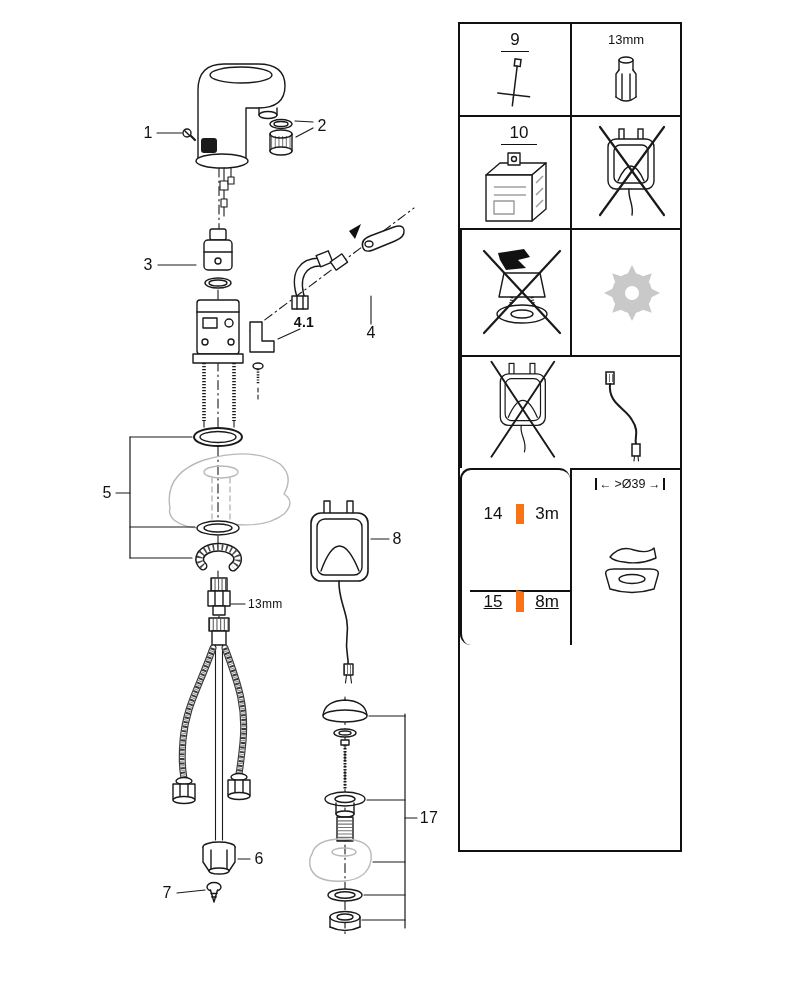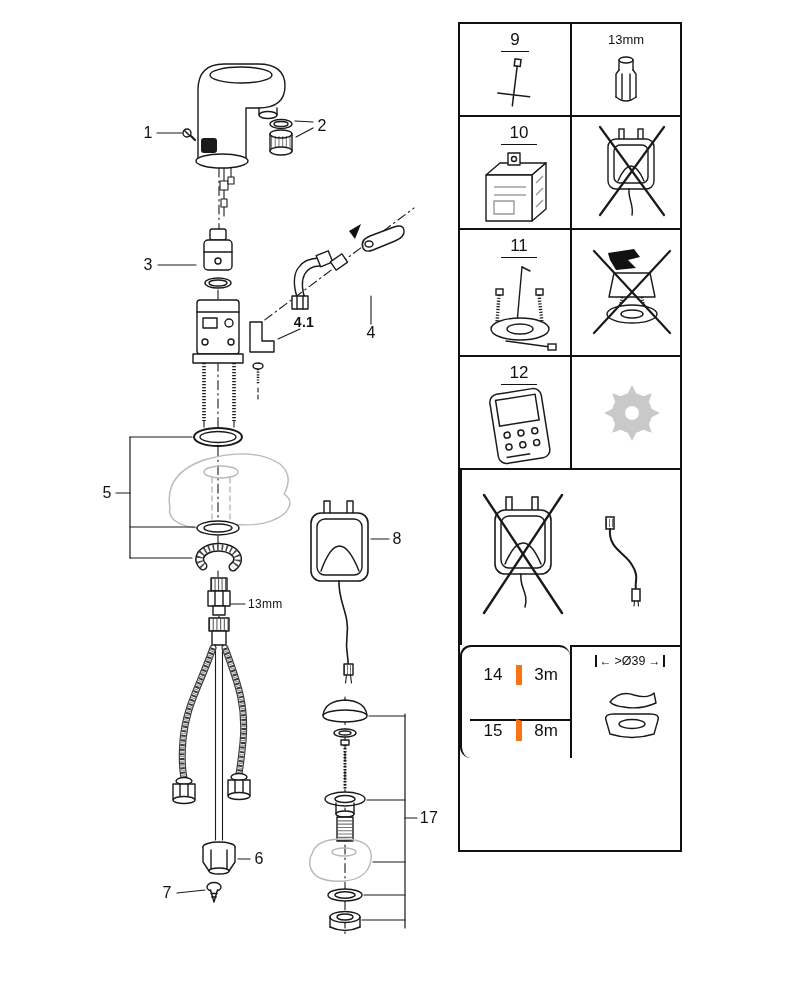--- a/index.html
+++ b/index.html
@@ -22,22 +22,22 @@
   .cell { display:flex; flex-direction:column; align-items:center; overflow:hidden; }
   .cell.bl { border-left:2px solid #111; }
   .cell.bt { border-top:2px solid #111;padding-left:8px; }
   .cellnum { margin-top:7px; font-size:17px; line-height:1; padding:0 9px 3px;
              border-bottom:1.5px solid #111; }
   .cellnum.plain { border-bottom:none; font-size:13px; padding-bottom:0; margin-top:9px; }
   .icon { display:block; margin:auto; }
 
   .cell.cablelen { display:grid; grid-template-columns:46% 54%; grid-template-rows:1fr 1fr;border-radius:11px; }
   .cl-cell { display:flex; align-items:center; justify-content:center; font-size:17px; }
-  .cl-cell.vl { border-left:6px solid #f97316; }
-  .cl-cell.ht { border-top:2px solid #111; }
+  .cl-cell.vl { border-left:8px solid #f97316; }
+  .cl-cell.ht { border-top:2px solid #111;text-decoration:underline; }
 
   .dimrow { margin-top:8px; display:flex; align-items:center; gap:3px; font-size:12.5px; line-height:1; }
   .dimtick { width:1.5px; height:12px; background:#111; display:inline-block; }
   .dimarrow { font-size:12px; }
 </style>
 </head>
 <body>
 
 <div class="canvas">
 
@@ -338,68 +338,35 @@
           <rect x="28" y="16" width="46" height="50" rx="8" fill="#fff"></rect>
           <rect x="34" y="22" width="34" height="38" rx="6"></rect>
           <path d="M38,58 Q51,28 64,58"></path>
           <path d="M49,66 C48,76 54,82 52,92"></path>
           <line x1="20" y1="4" x2="84" y2="92" stroke-width="2.2"></line>
           <line x1="84" y1="4" x2="20" y2="92" stroke-width="2.2"></line>
         </g>
       </svg>
     </div>
 
-    <div class="cell bt">
-      <span class="cellnum">11</span>
-      <svg class="icon" width="104" height="92" viewBox="0 0 104 92">
-        <g stroke="#1a1a1a" stroke-width="1.4" fill="none" stroke-linecap="round">
-          <line x1="54" y1="6" x2="49" y2="62"></line>
-          <line x1="54" y1="6" x2="62" y2="10"></line>
-          <rect x="28" y="28" width="7" height="6" fill="#fff"></rect>
-          <line x1="31" y1="34" x2="29" y2="62" stroke-width="3.4" stroke-dasharray="1.2,1.6" stroke-linecap="butt"></line>
-          <rect x="68" y="28" width="7" height="6" fill="#fff"></rect>
-          <line x1="71" y1="34" x2="74" y2="62" stroke-width="3.4" stroke-dasharray="1.2,1.6" stroke-linecap="butt"></line>
-          <ellipse cx="52" cy="68" rx="29" ry="11" fill="#fff"></ellipse>
-          <ellipse cx="52" cy="68" rx="13" ry="5"></ellipse>
-          <line x1="38" y1="80" x2="82" y2="86"></line>
-          <rect x="80" y="83" width="8" height="6" fill="#fff"></rect>
-        </g>
-      </svg>
-    </div>
     <div class="cell bl bt">
       <svg class="icon" width="104" height="92" viewBox="0 0 104 92">
         <g stroke="#1a1a1a" stroke-width="1.4" fill="none" stroke-linejoin="round" stroke-linecap="round">
           <polygon points="28,6 54,2 60,10 48,13 56,21 36,23 30,13" fill="#111" stroke="none"></polygon>
           <path d="M34,26 L70,26 L75,50 L29,50 Z" fill="#fff"></path>
           <line x1="42" y1="50" x2="40" y2="61" stroke-width="3" stroke-dasharray="1.2,1.5" stroke-linecap="butt"></line>
           <line x1="62" y1="50" x2="64" y2="61" stroke-width="3" stroke-dasharray="1.2,1.5" stroke-linecap="butt"></line>
           <ellipse cx="52" cy="67" rx="25" ry="9" fill="#fff"></ellipse>
           <ellipse cx="52" cy="67" rx="11" ry="4"></ellipse>
           <line x1="14" y1="4" x2="90" y2="86" stroke-width="2.2"></line>
           <line x1="90" y1="4" x2="14" y2="86" stroke-width="2.2"></line>
         </g>
       </svg>
     </div>
 
-    <div class="cell bt">
-      <span class="cellnum">12</span>
-      <svg class="icon" width="104" height="80" viewBox="0 0 104 80">
-        <g stroke="#1a1a1a" stroke-width="1.5" fill="none" transform="rotate(-9 52 40)">
-          <rect x="26" y="4" width="52" height="70" rx="8" fill="#fff"></rect>
-          <rect x="32" y="10" width="40" height="26" fill="#fff"></rect>
-          <circle cx="38" cy="46" r="3"></circle>
-            <circle cx="52" cy="46" r="3"></circle>
-            <circle cx="66" cy="46" r="3"></circle>
-          <circle cx="38" cy="58" r="3"></circle>
-            <circle cx="52" cy="58" r="3"></circle>
-            <circle cx="66" cy="58" r="3"></circle>
-          <line x1="34" y1="68" x2="58" y2="68"></line>
-        </g>
-      </svg>
-    </div>
     <div class="cell bl bt">
       <svg class="icon" width="104" height="80" viewBox="0 0 104 80">
         <g fill="#c9c9c9" stroke="none">
           <circle cx="52" cy="40" r="20"></circle>
           <polygon points="52,12 45,26 59,26"></polygon>
           <polygon points="52,12 45,26 59,26" transform="rotate(45 52 40)"></polygon>
           <polygon points="52,12 45,26 59,26" transform="rotate(90 52 40)"></polygon>
           <polygon points="52,12 45,26 59,26" transform="rotate(135 52 40)"></polygon>
           <polygon points="52,12 45,26 59,26" transform="rotate(180 52 40)"></polygon>
           <polygon points="52,12 45,26 59,26" transform="rotate(225 52 40)"></polygon>

